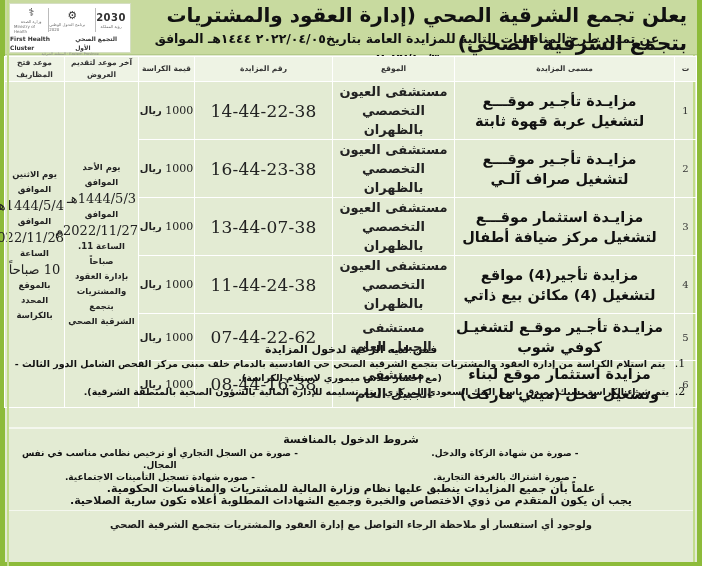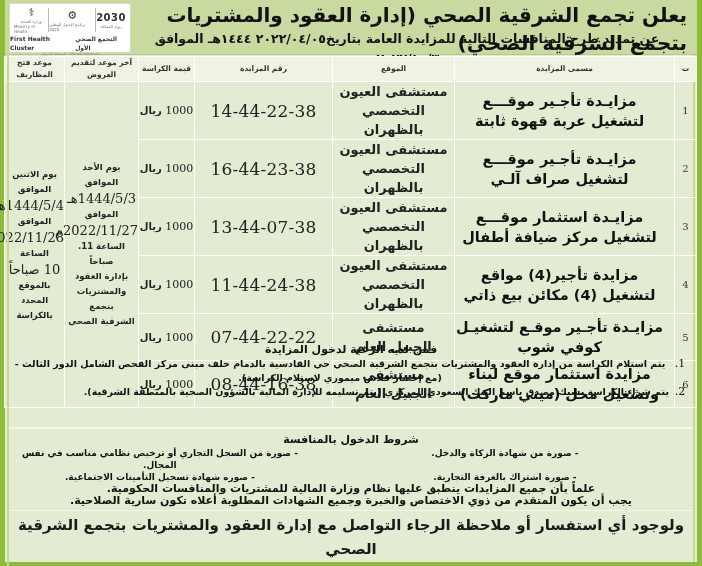--- a/index.html
+++ b/index.html
@@ -77,21 +77,21 @@
   .s1 li { font-weight: bold; font-size: 9.5px; line-height: 14px; display: flex; }
   .s1 .n { flex: 0 0 22px; font-family: "DejaVu Serif", serif; font-weight: normal; font-size: 11px; }
   .divider { position: absolute; left: 4px; right: 4px; height: 2px; background: #f4f7ee; top: 427px; }
   .s2 { top: 432px; }
   .s2 .head { font-weight: bold; font-size: 11px; line-height: 15px; }
   .reqs { display: grid; grid-template-columns: 1.25fr 1fr; column-gap: 10px; }
   .reqs div { font-weight: bold; font-size: 9px; line-height: 12px; }
   .note { font-weight: bold; font-size: 11px; line-height: 12px; }
   .divider2 { position: absolute; left: 4px; right: 4px; height: 1px; background: #f4f7ee; top: 510px; }
   .contact { position: absolute; top: 513px; left: 0; right: 0; text-align: center; }
-  .contact .line1 { font-weight: bold; font-size: 15px; line-height: 24px; }
+  .contact .line1 { font-weight: bold; font-size: 10px; line-height: 24px; }
   .contact .line2 { font-weight: bold; font-size: 10px; line-height: 20px; }
   .contact .line2 .num { font-family: "DejaVu Serif", serif; font-weight: normal; font-size: 11px; }
   .bottom-bar { position: absolute; bottom: 0; left: 0; right: 0; height: 4px; background: #8dbb3a; }
 </style>
 </head>
 <body>
 
 <div class="ad">
 
   <div class="header">
@@ -208,21 +208,21 @@
         <td class="c-num">11-44-24-38</td>
         <td class="c-price"><span class="num">1000</span> <span>ريال</span></td>
       </tr>
       <tr class="row">
         <td class="c-idx">5</td>
         <td class="c-name">مزايـدة تأجـير موقـع لتشغيـل كوفي شوب</td>
         <td class="c-loc">
             <div>مستشفى</div>
             <div>الجبيل العام</div>
           </td>
-        <td class="c-num">07-44-22-22</td>
+        <td class="c-num">07-44-22-62</td>
         <td class="c-price"><span class="num">1000</span> <span>ريال</span></td>
       </tr>
       <tr class="row">
         <td class="c-idx">6</td>
         <td class="c-name">مزايدة استثمار موقع لبناء وتشغيل محل (ميني ماركت)</td>
         <td class="c-loc">
             <div>مستشفى</div>
             <div>الجبيل العام</div>
           </td>
         <td class="c-num">08-44-16-38</td>

